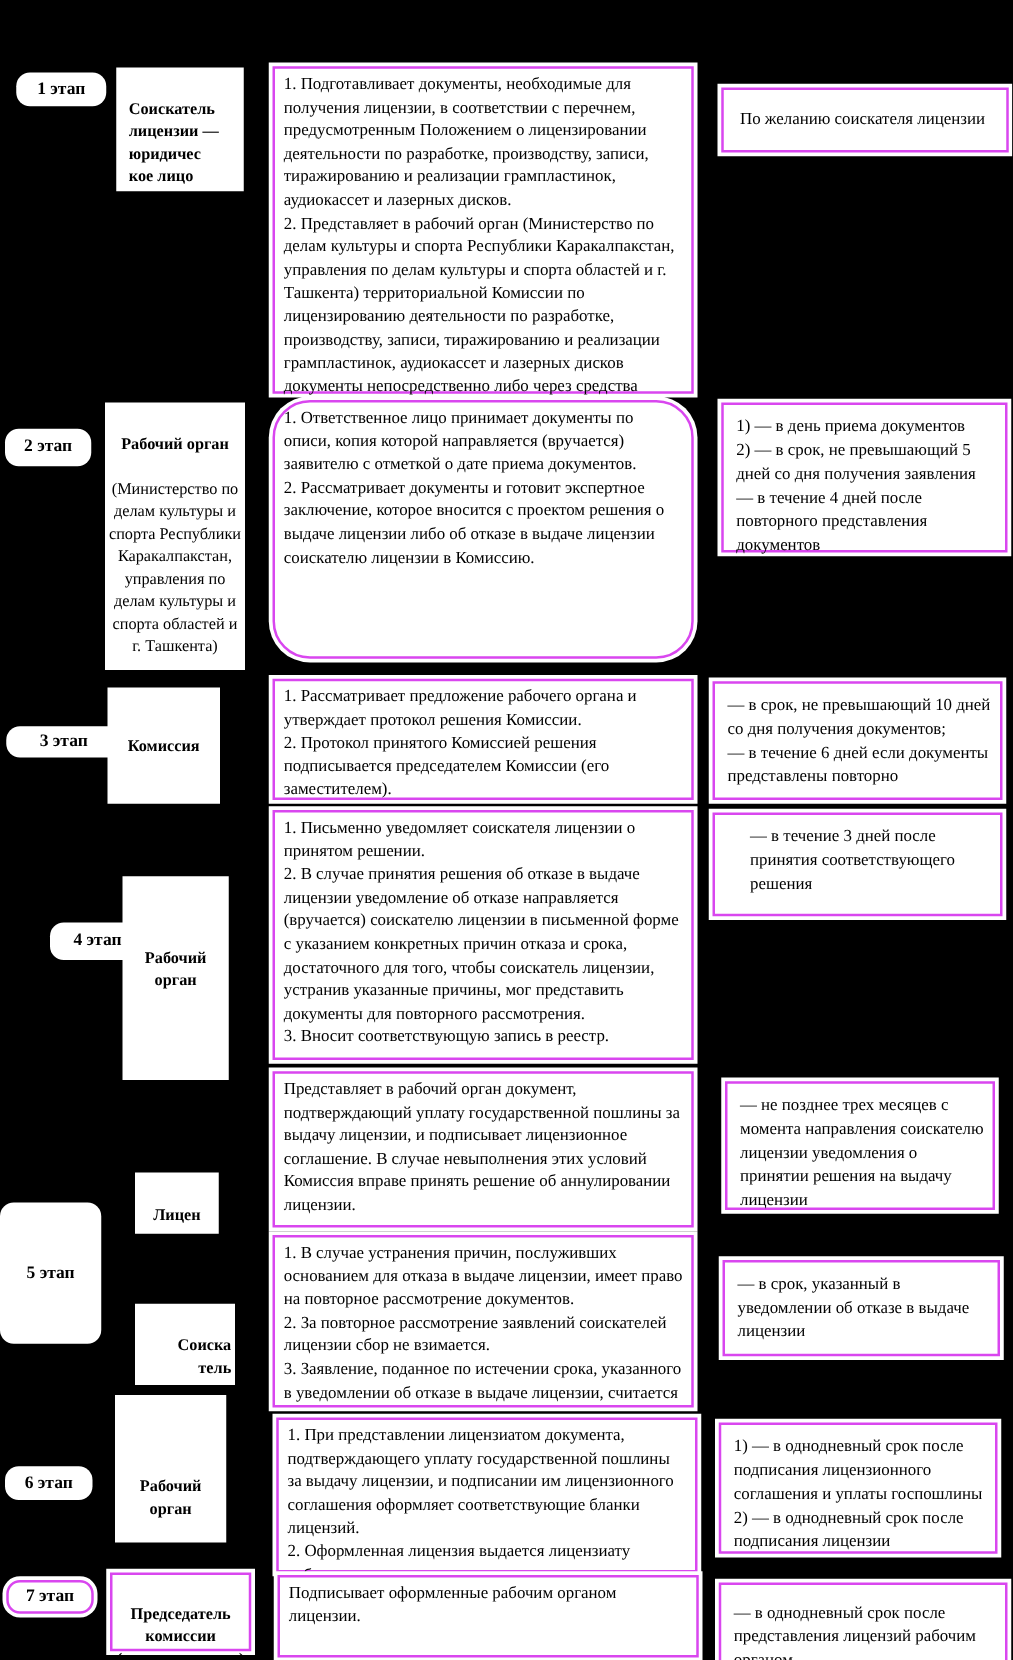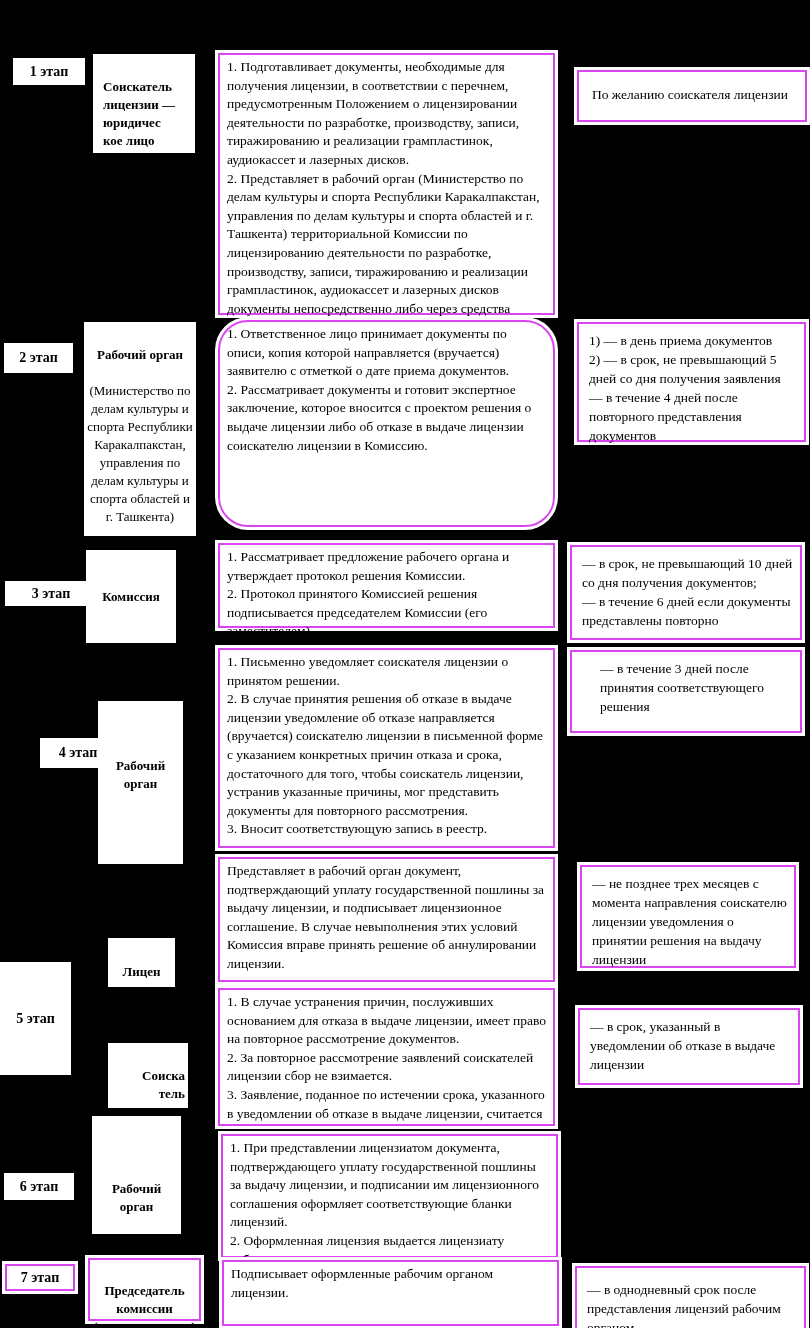--- a/index.html
+++ b/index.html
@@ -4,21 +4,21 @@
 <style>
   html,body{margin:0;padding:0;background:#000;}
   .canvas{
     position:relative;width:810px;height:1328px;background:#000;
     font-family:"Liberation Serif", serif;color:#000;overflow:hidden;
   }
   .box{position:absolute;background:#fff;box-sizing:border-box;}
   .bordered{border:2px solid #d946ef;box-shadow:0 0 0 3px #fff;}
   .stage-label{
     display:flex;align-items:center;justify-content:center;
-    font-weight:bold;font-size:14px;text-align:center;
+    font-weight:bold;font-size:14px;text-align:center;border-radius:11px;
   }
   .role{
     font-size:13px;line-height:18px;text-align:center;white-space:pre-line;
     padding:6px 3px;
   }
   .role .role-title{font-weight:bold;white-space:pre-line;}
   .role .role-subtitle{font-weight:normal;white-space:pre-line;}
   .action{
     font-size:13.5px;line-height:18.6px;white-space:pre-line;
     padding:3px 6px 3px 7px;text-align:left;
@@ -52,35 +52,35 @@
   <div class="box bordered action" style="left:218px;top:320px;width:337px;height:207px;border-radius:30px;">1. Ответственное лицо принимает документы по описи, копия которой направляется (вручается) заявителю с отметкой о дате приема документов.
 2.  Рассматривает документы и готовит экспертное заключение, которое вносится с проектом решения о выдаче лицензии либо об отказе в выдаче лицензии соискателю лицензии в Комиссию.</div>
   <div class="box bordered timing" style="left:577px;top:322px;width:229px;height:120px;">1)  — в день приема документов
 2)  — в срок,  не превышающий 5 дней со дня получения заявления
 — в течение 4 дней после повторного представления документов</div>
 
   <div class="box stage-label" style="left:5px;top:581px;width:92px;height:25px;text-align:center;">3 этап</div>
   <div class="box role" style="left:86px;top:550px;width:90px;height:93px;padding-top:20px;">
     <div class="role-title">Комиссия</div>
   </div>
-  <div class="box bordered action" style="left:218px;top:543px;width:337px;height:85px;">1. Рассматривает предложение рабочего органа и утверждает протокол решения Комиссии.
+  <div class="box bordered action" style="left:218px;top:543px;width:337px;height:97px;">1. Рассматривает предложение рабочего органа и утверждает протокол решения Комиссии.
 2. Протокол принятого Комиссией решения подписывается председателем Комиссии (его заместителем).</div>
   <div class="box bordered timing" style="left:570px;top:545px;width:232px;height:95px;">— в срок, не превышающий 10 дней со дня получения документов;
 — в течение 6 дней если документы представлены повторно</div>
 
   <div class="box stage-label" style="left:4px;top:738px;width:76px;height:30px;margin-left:36px;">4 этап</div>
   <div class="box role" style="left:98px;top:701px;width:85px;height:163px;padding-top:38px;">
     <div class="role-title">Рабочий орган</div>
   </div>
   <div class="box bordered action" style="left:218px;top:648px;width:337px;height:200px;">1. Письменно уведомляет соискателя лицензии о принятом решении.
 2. В случае принятия решения об отказе в выдаче лицензии уведомление об отказе направляется (вручается) соискателю лицензии в письменной форме с указанием конкретных причин отказа и срока, достаточного для того, чтобы соискатель лицензии, устранив указанные причины, мог представить документы для повторного рассмотрения.
 3. Вносит соответствующую запись в реестр.</div>
   <div class="box bordered timing" style="left:570px;top:650px;width:232px;height:83px;padding-left:28px;">— в течение 3 дней после принятия соответствующего решения</div>
 
-  <div class="box stage-label" style="left:0px;top:962px;width:71px;height:113px;">5 этап</div>
+  <div class="box stage-label" style="left:0px;top:962px;width:81px;height:113px;">5 этап</div>
   <div class="box role" style="left:108px;top:938px;width:67px;height:49px;padding-top:7px;">
     <div class="role-title">Лицен
 зиат</div>
   </div>
   <div class="box role" style="left:108px;top:1043px;width:80px;height:65px;padding-top:6px;text-align:right;">
     <div class="role-title">Соиска
 тель
 лицензии</div>
   </div>
   <div class="box bordered action" style="left:218px;top:857px;width:337px;height:125px;">Представляет в рабочий орган документ, подтверждающий уплату государственной пошлины за выдачу лицензии, и подписывает лицензионное соглашение. В случае невыполнения этих условий Комиссия вправе принять решение об аннулировании лицензии.</div>
@@ -89,20 +89,22 @@
 3. Заявление, поданное по истечении срока, указанного в уведомлении об отказе в выдаче лицензии, считается вновь поданным.</div>
   <div class="box bordered timing" style="left:578px;top:1008px;width:222px;height:77px;">—  в срок, указанный в уведомлении об отказе в выдаче лицензии</div>
   <div class="box bordered timing" style="left:580px;top:865px;width:216px;height:103px;">— не позднее трех месяцев с момента направления соискателю лицензии уведомления о принятии решения на выдачу лицензии</div>
 
   <div class="box stage-label" style="left:4px;top:1173px;width:70px;height:27px;">6 этап</div>
   <div class="box role" style="left:92px;top:1116px;width:89px;height:118px;padding-top:46px;">
     <div class="role-title">Рабочий орган</div>
   </div>
   <div class="box bordered action" style="left:221px;top:1134px;width:337px;height:124px;">1. При представлении лицензиатом документа, подтверждающего уплату государственной пошлины за выдачу лицензии, и подписании им лицензионного соглашения оформляет соответствующие бланки лицензий.
 2. Оформленная лицензия выдается лицензиату рабочим органом.</div>
+  <div class="box bordered timing" style="left:575px;top:1138px;width:223px;height:105px;">1) — в однодневный срок после подписания лицензионного соглашения и уплаты госпошлины
+2) — в однодневный срок после подписания лицензии</div>
 
   <div class="box bordered stage-label" style="left:5px;top:1264px;width:70px;height:27px;">7 этап</div>
   <div class="box bordered role" style="left:88px;top:1258px;width:113px;height:63px;padding-top:4px;">
     <div class="role-title">Председатель
 комиссии
 (его заместитель)</div>
   </div>
   <div class="box bordered action" style="left:222px;top:1260px;width:337px;height:66px;">Подписывает оформленные рабочим органом лицензии.</div>
   <div class="box bordered timing" style="left:575px;top:1266px;width:231px;height:72px;padding-top:12px;">— в однодневный срок после представления лицензий рабочим органом</div>
 

